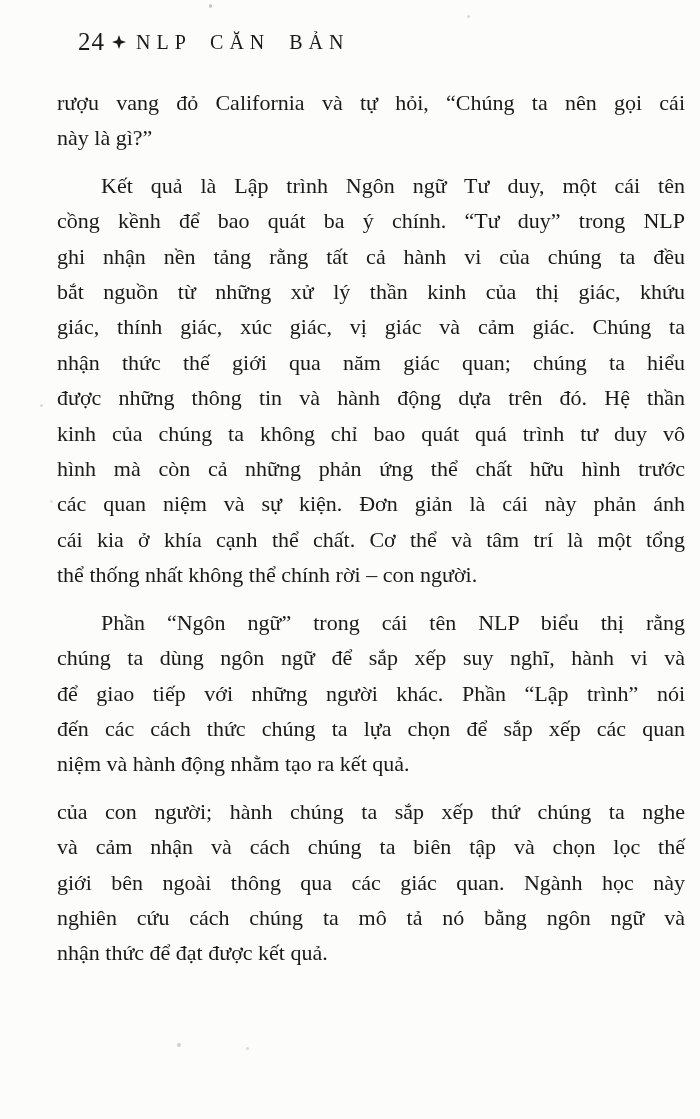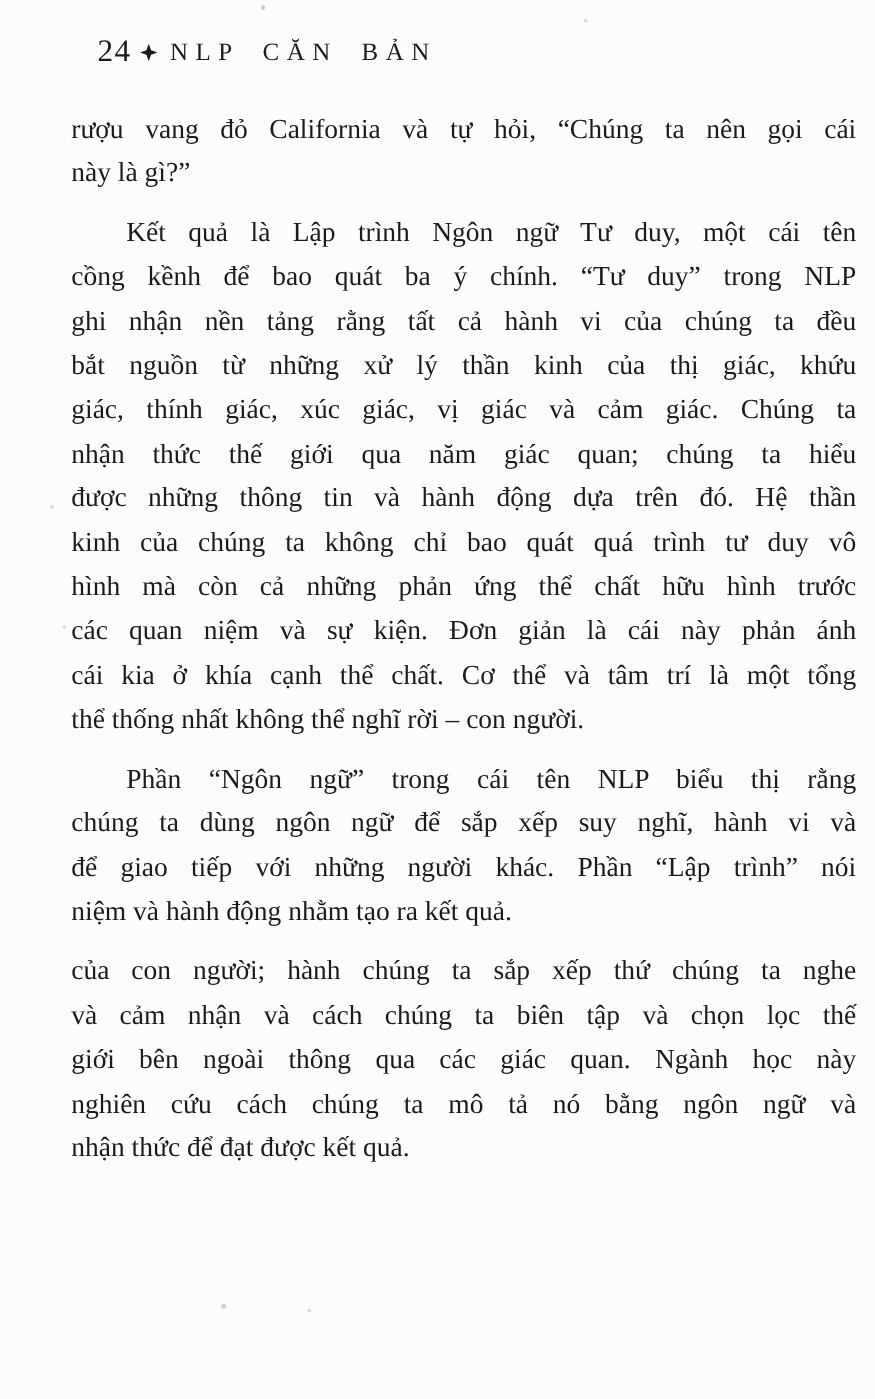--- a/index.html
+++ b/index.html
@@ -74,26 +74,27 @@
         <div class="line">cồng kềnh để bao quát ba ý chính. “Tư duy” trong NLP</div>
         <div class="line">ghi nhận nền tảng rằng tất cả hành vi của chúng ta đều</div>
         <div class="line">bắt nguồn từ những xử lý thần kinh của thị giác, khứu</div>
         <div class="line">giác, thính giác, xúc giác, vị giác và cảm giác. Chúng ta</div>
         <div class="line">nhận thức thế giới qua năm giác quan; chúng ta hiểu</div>
         <div class="line">được những thông tin và hành động dựa trên đó. Hệ thần</div>
         <div class="line">kinh của chúng ta không chỉ bao quát quá trình tư duy vô</div>
         <div class="line">hình mà còn cả những phản ứng thể chất hữu hình trước</div>
         <div class="line">các quan niệm và sự kiện. Đơn giản là cái này phản ánh</div>
         <div class="line">cái kia ở khía cạnh thể chất. Cơ thể và tâm trí là một tổng</div>
-        <div class="line last">thể thống nhất không thể nghĩ rời – con người.</div>
+        <div class="line last">thể thống nhất không thể chính rời – con người.</div>
       </div>
       <div class="paragraph spaced">
         <div class="line first-indent">Phần “Ngôn ngữ” trong cái tên NLP biểu thị rằng</div>
         <div class="line">chúng ta dùng ngôn ngữ để sắp xếp suy nghĩ, hành vi và</div>
         <div class="line">để giao tiếp với những người khác. Phần “Lập trình” nói</div>
+        <div class="line">đến các cách thức chúng ta lựa chọn để sắp xếp các quan</div>
         <div class="line last">niệm và hành động nhằm tạo ra kết quả.</div>
       </div>
       <div class="paragraph spaced">
         <div class="line">của con người; hành chúng ta sắp xếp thứ chúng ta nghe</div>
         <div class="line">và cảm nhận và cách chúng ta biên tập và chọn lọc thế</div>
         <div class="line">giới bên ngoài thông qua các giác quan. Ngành học này</div>
         <div class="line">nghiên cứu cách chúng ta mô tả nó bằng ngôn ngữ và</div>
         <div class="line last">nhận thức để đạt được kết quả.</div>
       </div>
     </div>

